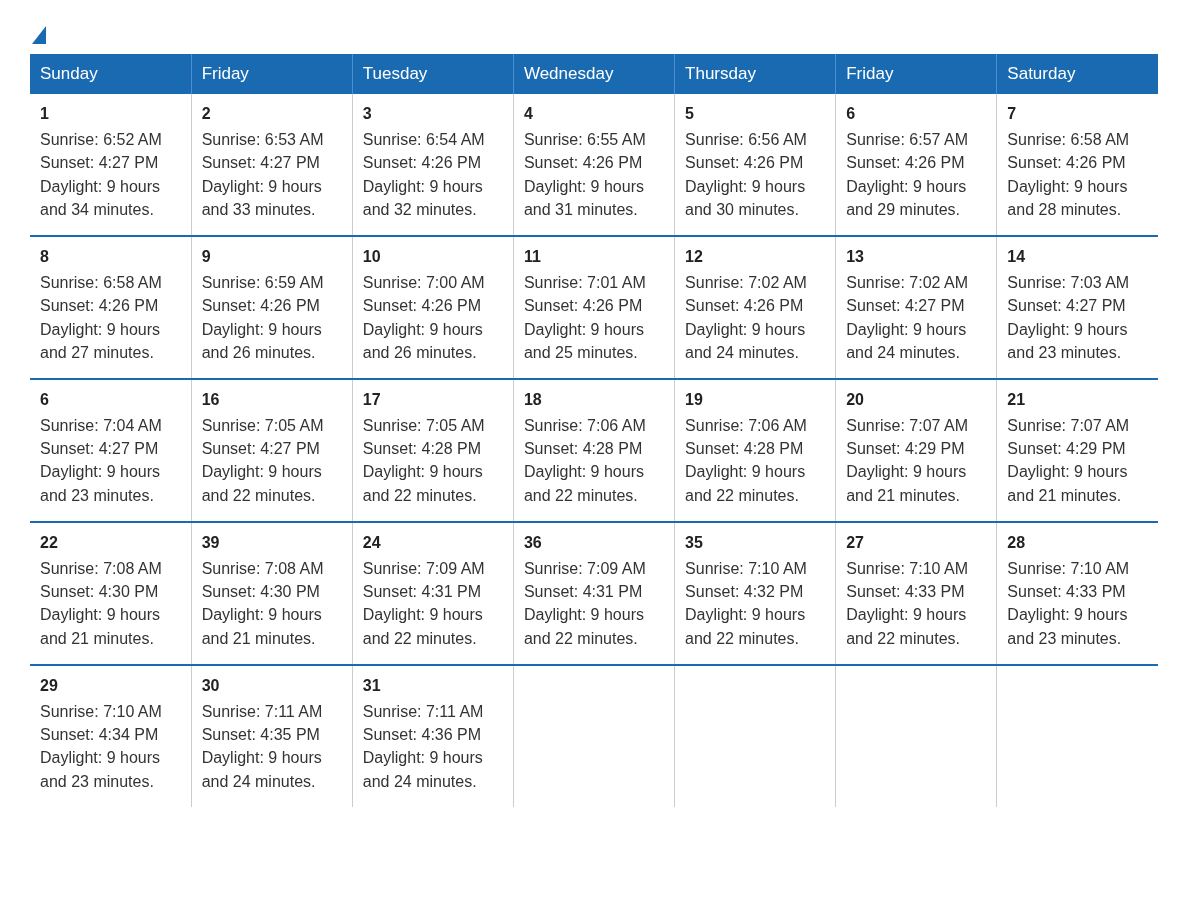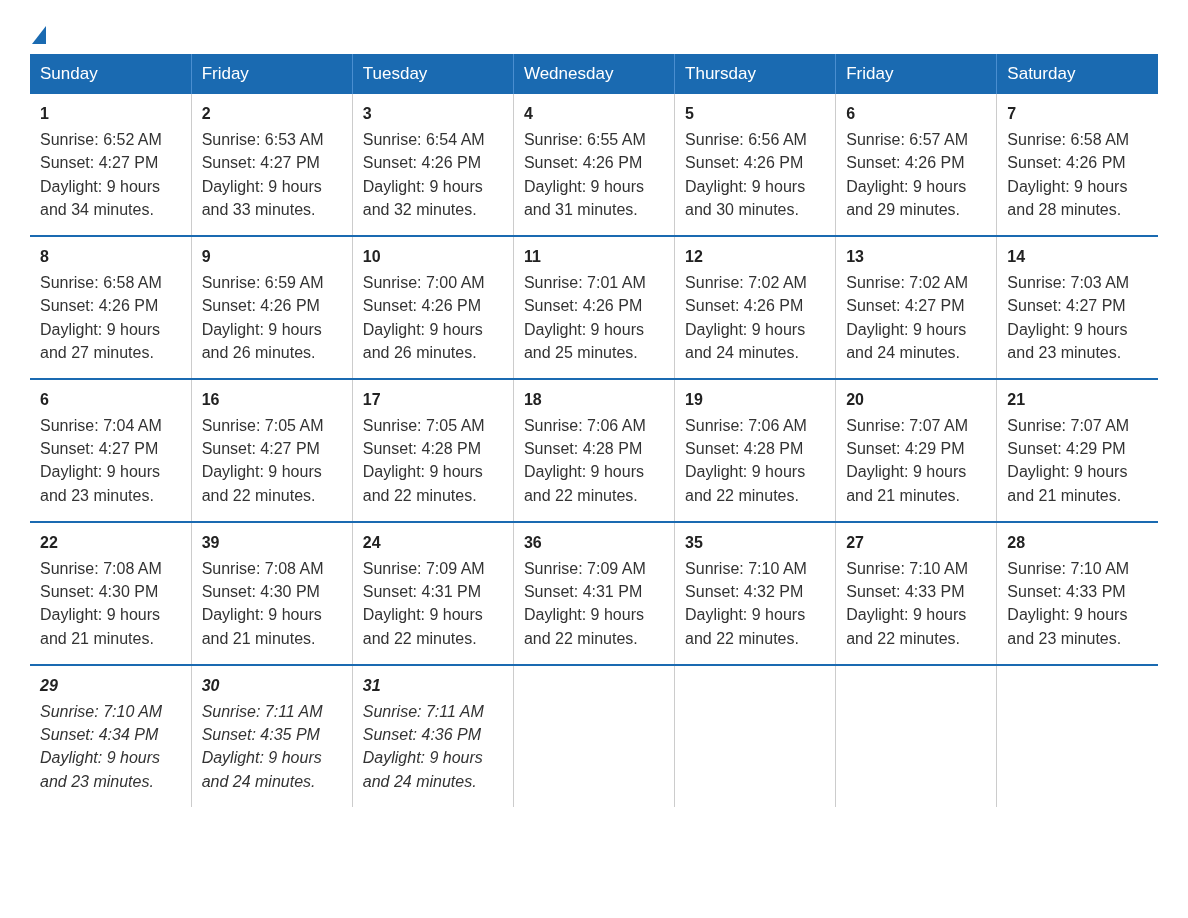--- a/index.html
+++ b/index.html
@@ -77,21 +77,20 @@
       padding: 10px 10px;
       text-align: left;
       border-right: 1px solid #4a8ed0;
     }
     thead tr th:last-child { border-right: none; }
     tbody tr {
       border-bottom: 2px solid #1a6ab1;
     }
     tbody tr:last-child {
       border-bottom: none;
-      font-style: italic;
     }
     tbody td {
       vertical-align: top;
       padding: 8px 10px 14px 10px;
       font-size: 14.5px;
       line-height: 1.45;
       color: #222;
       border-right: 1px solid #ccc;
       min-width: 120px;
       width: 14.28%;

